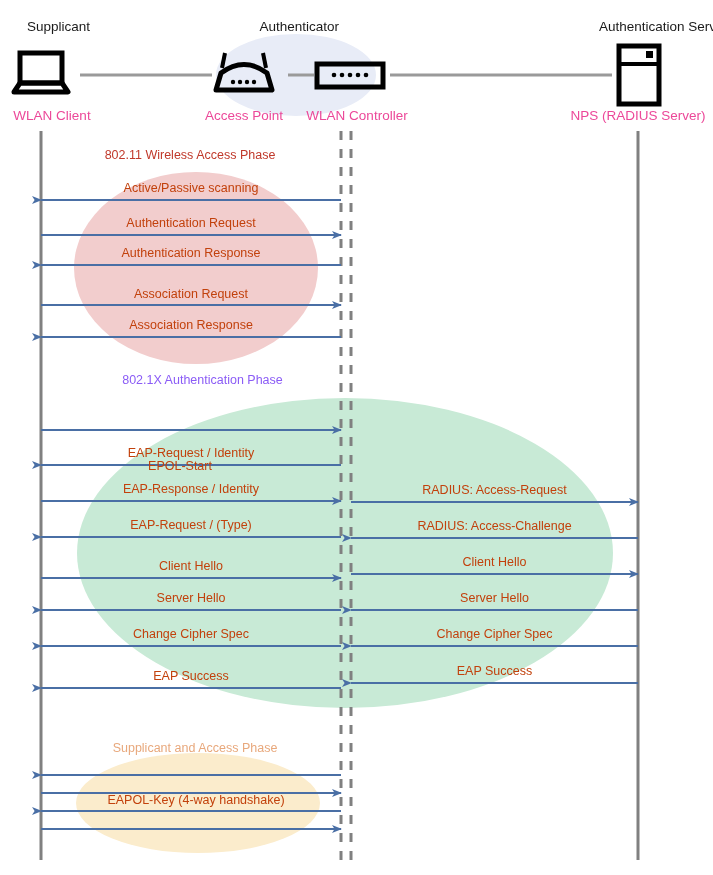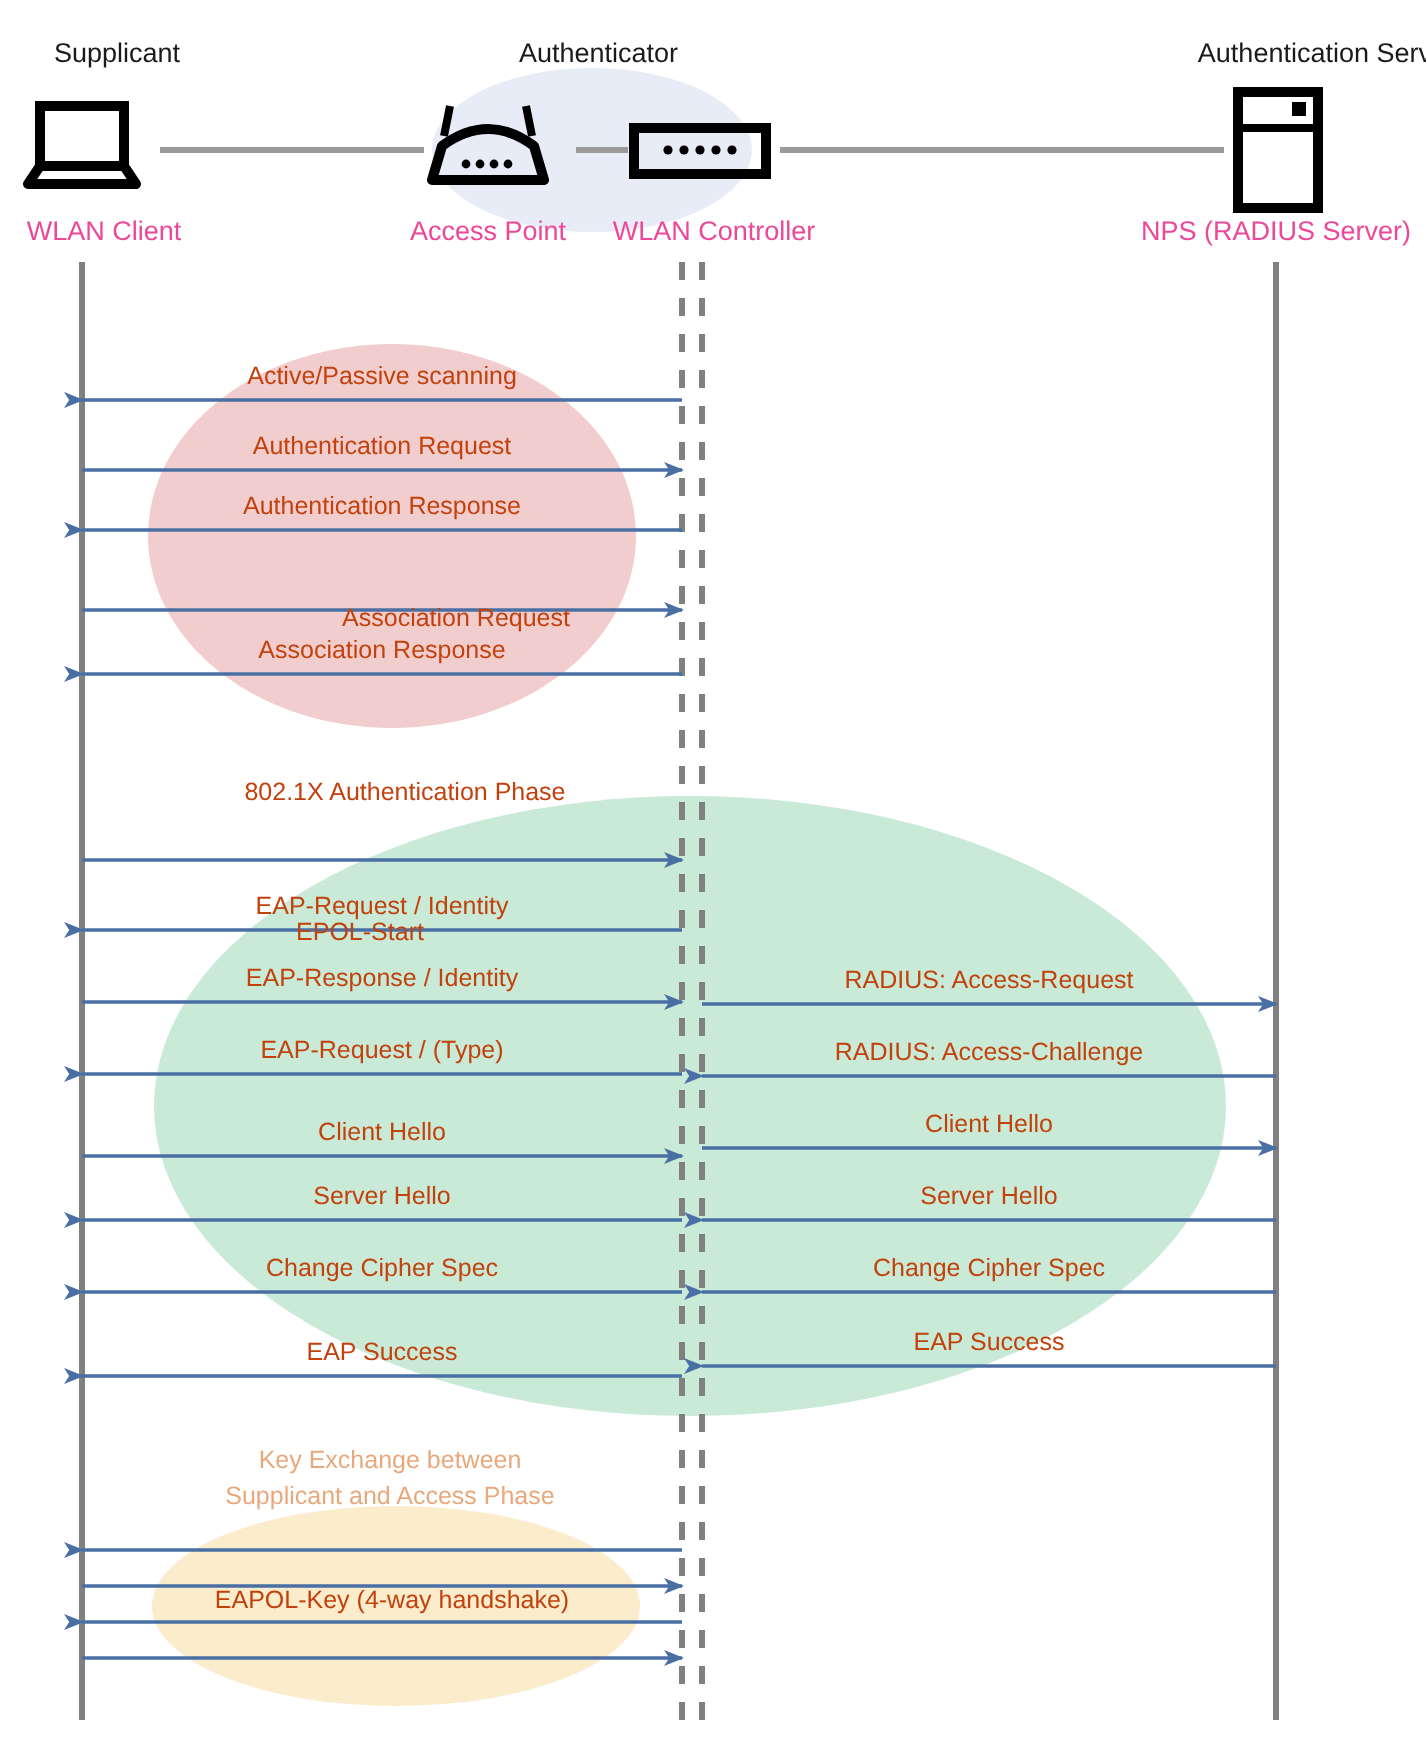--- a/index.html
+++ b/index.html
@@ -149,31 +149,31 @@
 
   <div class="node-title" style="left:0px; top:19px; width:90px;">Supplicant</div>
   <div class="node-title" style="left:229px; top:19px; width:110px;">Authenticator</div>
   <div class="node-title" style="left:548px; top:19px; width:180px;">Authentication Server</div>
 
   <div class="node-caption" style="left:0px; top:108px; width:104px;">WLAN Client</div>
   <div class="node-caption" style="left:192px; top:108px; width:104px;">Access Point</div>
   <div class="node-caption" style="left:295px; top:108px; width:124px;">WLAN Controller</div>
   <div class="node-caption" style="left:548px; top:108px; width:180px;">NPS (RADIUS Server)</div>
 
-  <div class="phase-label" style="left:95px; top:371px; width:215px; color:#c2410c;margin-top:16px;">802.1X Authentication Phase</div>
-  <div class="phase-label" style="left:90px; top:721px; width:210px; color:#e8a87c;">Key Exchange between</div>
+  <div class="phase-label" style="left:80px; top:146px; width:220px; color:#c0392b;">802.11 Wireless Access Phase</div>
+  <div class="phase-label" style="left:95px; top:371px; width:215px; color:#8b5cf6;">802.1X Authentication Phase</div>
   <div class="phase-label" style="left:90px; top:739px; width:210px; color:#e8a87c;">Supplicant and Access Phase</div>
 
   <div class="msg-label" style="left:196px; top:807px;">EAPOL-Key (4-way handshake)</div>
 
   <div id="label-layer">
       <div class="msg-label" style="left: 191px; top: 195px;">Active/Passive scanning</div>
       <div class="msg-label" style="left: 191px; top: 230px;">Authentication Request</div>
       <div class="msg-label" style="left: 191px; top: 260px;">Authentication Response</div>
-      <div class="msg-label" style="left: 191px; top: 316px; margin-left: 37px;">Association Request</div>
+      <div class="msg-label" style="left: 191px; top: 301px;">Association Request</div>
       <div class="msg-label" style="left: 191px; top: 332px;">Association Response</div>
       <div class="msg-label" style="left: 180px; top: 425px; margin-top: 48px;">EPOL-Start</div>
       <div class="msg-label" style="left: 191px; top: 460px;">EAP-Request / Identity</div>
       <div class="msg-label" style="left: 191px; top: 496px;">EAP-Response / Identity</div>
       <div class="msg-label" style="left: 191px; top: 532px;">EAP-Request / (Type)</div>
       <div class="msg-label" style="left: 191px; top: 573px;">Client Hello</div>
       <div class="msg-label" style="left: 191px; top: 605px;">Server Hello</div>
       <div class="msg-label" style="left: 191px; top: 641px;">Change Cipher Spec</div>
       <div class="msg-label" style="left: 191px; top: 683px;">EAP Success</div>
       <div class="msg-label" style="left: 494.5px; top: 497px;">RADIUS: Access-Request</div>

